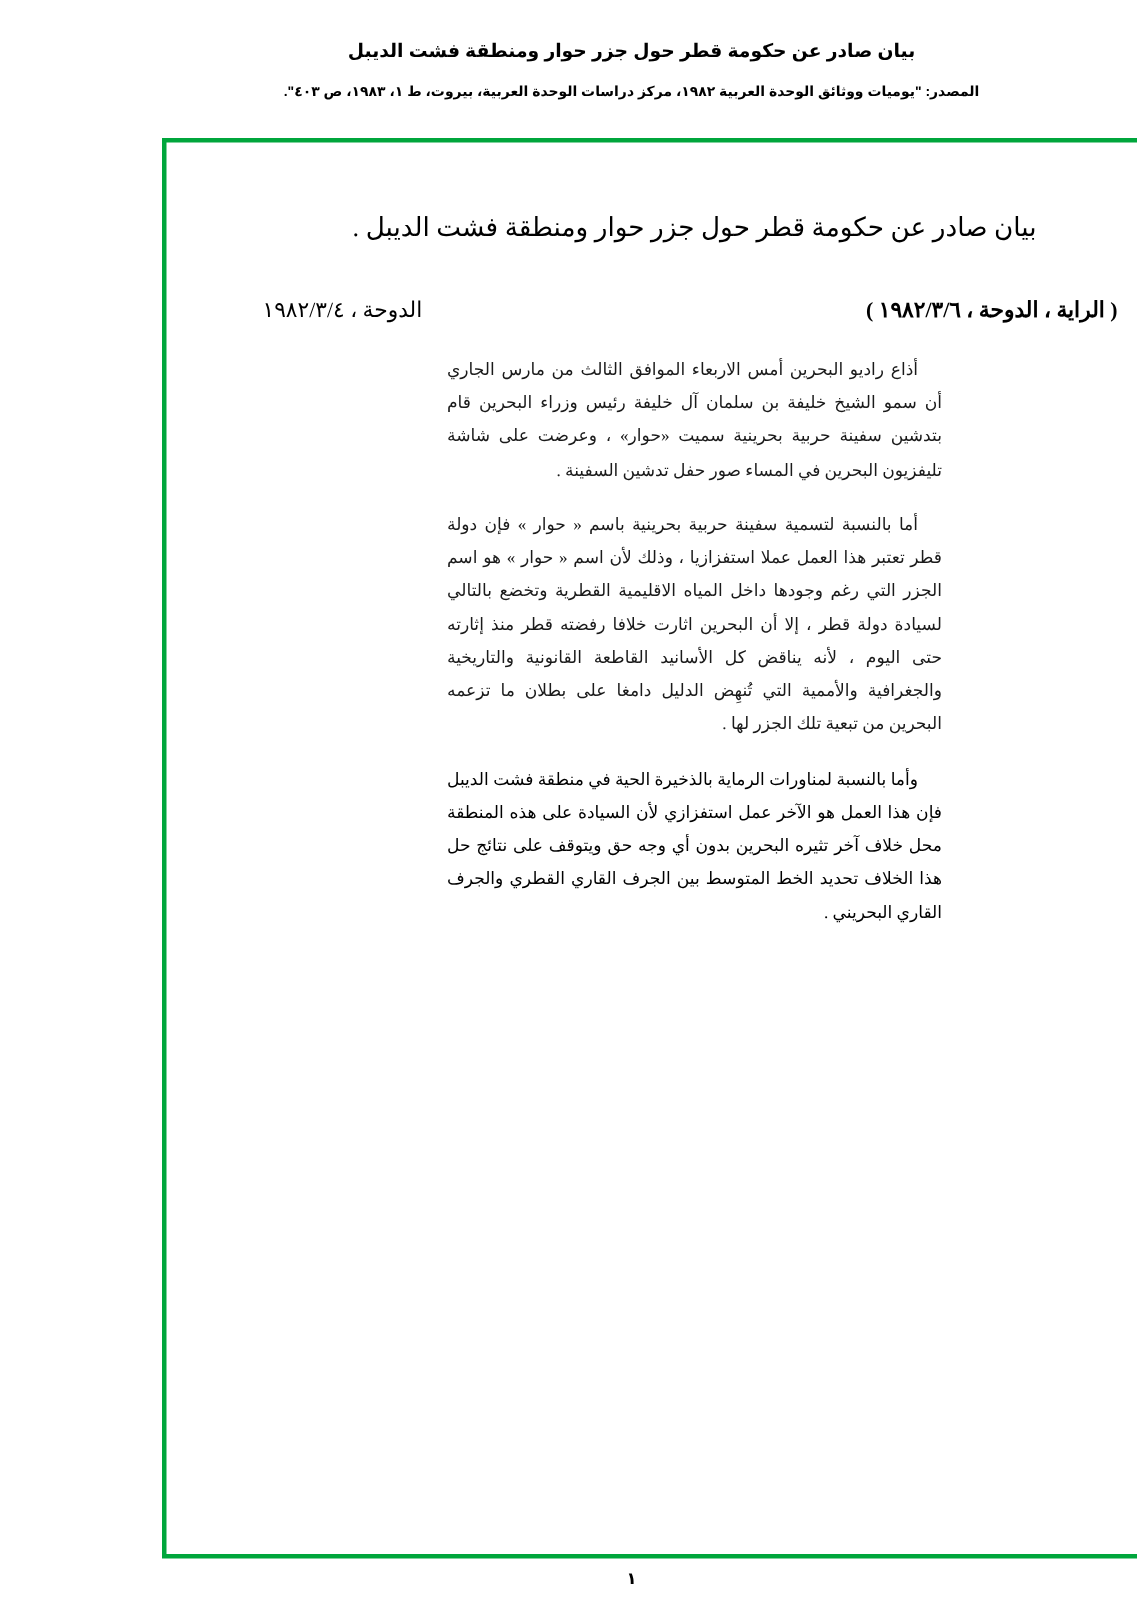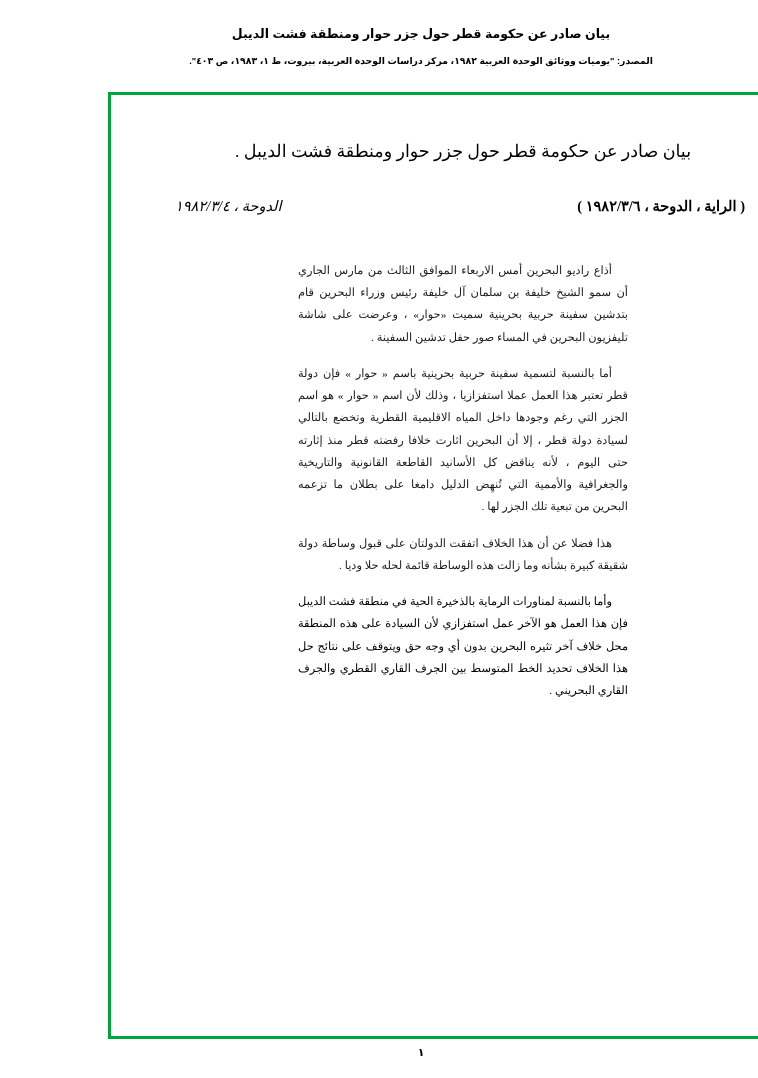--- a/index.html
+++ b/index.html
@@ -76,25 +76,25 @@
   .dateline {
     display: flex;
     flex-direction: row;
     justify-content: space-between;
     align-items: baseline;
     margin-top: 36px;
     padding: 0 28px 0 22px;
     font-size: 14.5px;
   }
   .dateline .left-part { direction: rtl; font-weight: bold; }
-  .dateline .right-part { direction: rtl; font-style: italic; }
+  .dateline .right-part { direction: rtl; }
 
   
   .body-col {
-    margin: 44px auto 0 auto;
+    margin: 20px auto 0 auto;
     width: 330px;
     text-align: justify;
     text-align-last: right;
     font-size: 11.4px;
     line-height: 1.95;
     color: #1a1a1a;
   }
   .body-col p {
     margin: 0 0 14px 0;
     text-indent: 16px;
@@ -134,21 +134,20 @@
       <div class="doc-title">بيان صادر عن حكومة قطر حول جزر حوار ومنطقة فشت الديبل .</div>
 
       <div class="dateline">
         <span class="left-part">( الراية ، الدوحة ، ١٩٨٢/٣/٦ )</span>
         <span class="right-part">الدوحة ، ١٩٨٢/٣/٤</span>
       </div>
 
       <div class="body-col">
         <p>أذاع راديو البحرين أمس الاربعاء الموافق الثالث من مارس الجاري أن سمو الشيخ خليفة بن سلمان آل خليفة رئيس وزراء البحرين قام بتدشين سفينة حربية بحرينية سميت «حوار» ، وعرضت على شاشة تليفزيون البحرين في المساء صور حفل تدشين السفينة .</p>
         <p>أما بالنسبة لتسمية سفينة حربية بحرينية باسم « حوار » فإن دولة قطر تعتبر هذا العمل عملا استفزازيا ، وذلك لأن اسم « حوار » هو اسم الجزر التي رغم وجودها داخل المياه الاقليمية القطرية وتخضع بالتالي لسيادة دولة قطر ، إلا أن البحرين اثارت خلافا رفضته قطر منذ إثارته حتى اليوم ، لأنه يناقض كل الأسانيد القاطعة القانونية والتاريخية والجغرافية والأممية التي تُنهِض الدليل دامغا على بطلان ما تزعمه البحرين من تبعية تلك الجزر لها .</p>
-        <p>هذا فضلا عن أن هذا الخلاف اتفقت الدولتان على قبول وساطة دولة شقيقة كبيرة بشأنه وما زالت هذه الوساطة قائمة لحله حلا وديا .</p>
         <p class="bold-para">وأما بالنسبة لمناورات الرماية بالذخيرة الحية في منطقة فشت الديبل فإن هذا العمل هو الآخر عمل استفزازي لأن السيادة على هذه المنطقة محل خلاف آخر تثيره البحرين بدون أي وجه حق ويتوقف على نتائج حل هذا الخلاف تحديد الخط المتوسط بين الجرف القاري القطري والجرف القاري البحريني .</p>
       </div>
 
     </div>
   </div>
 
   <div class="page-number">١</div>
 
 </div>
 

